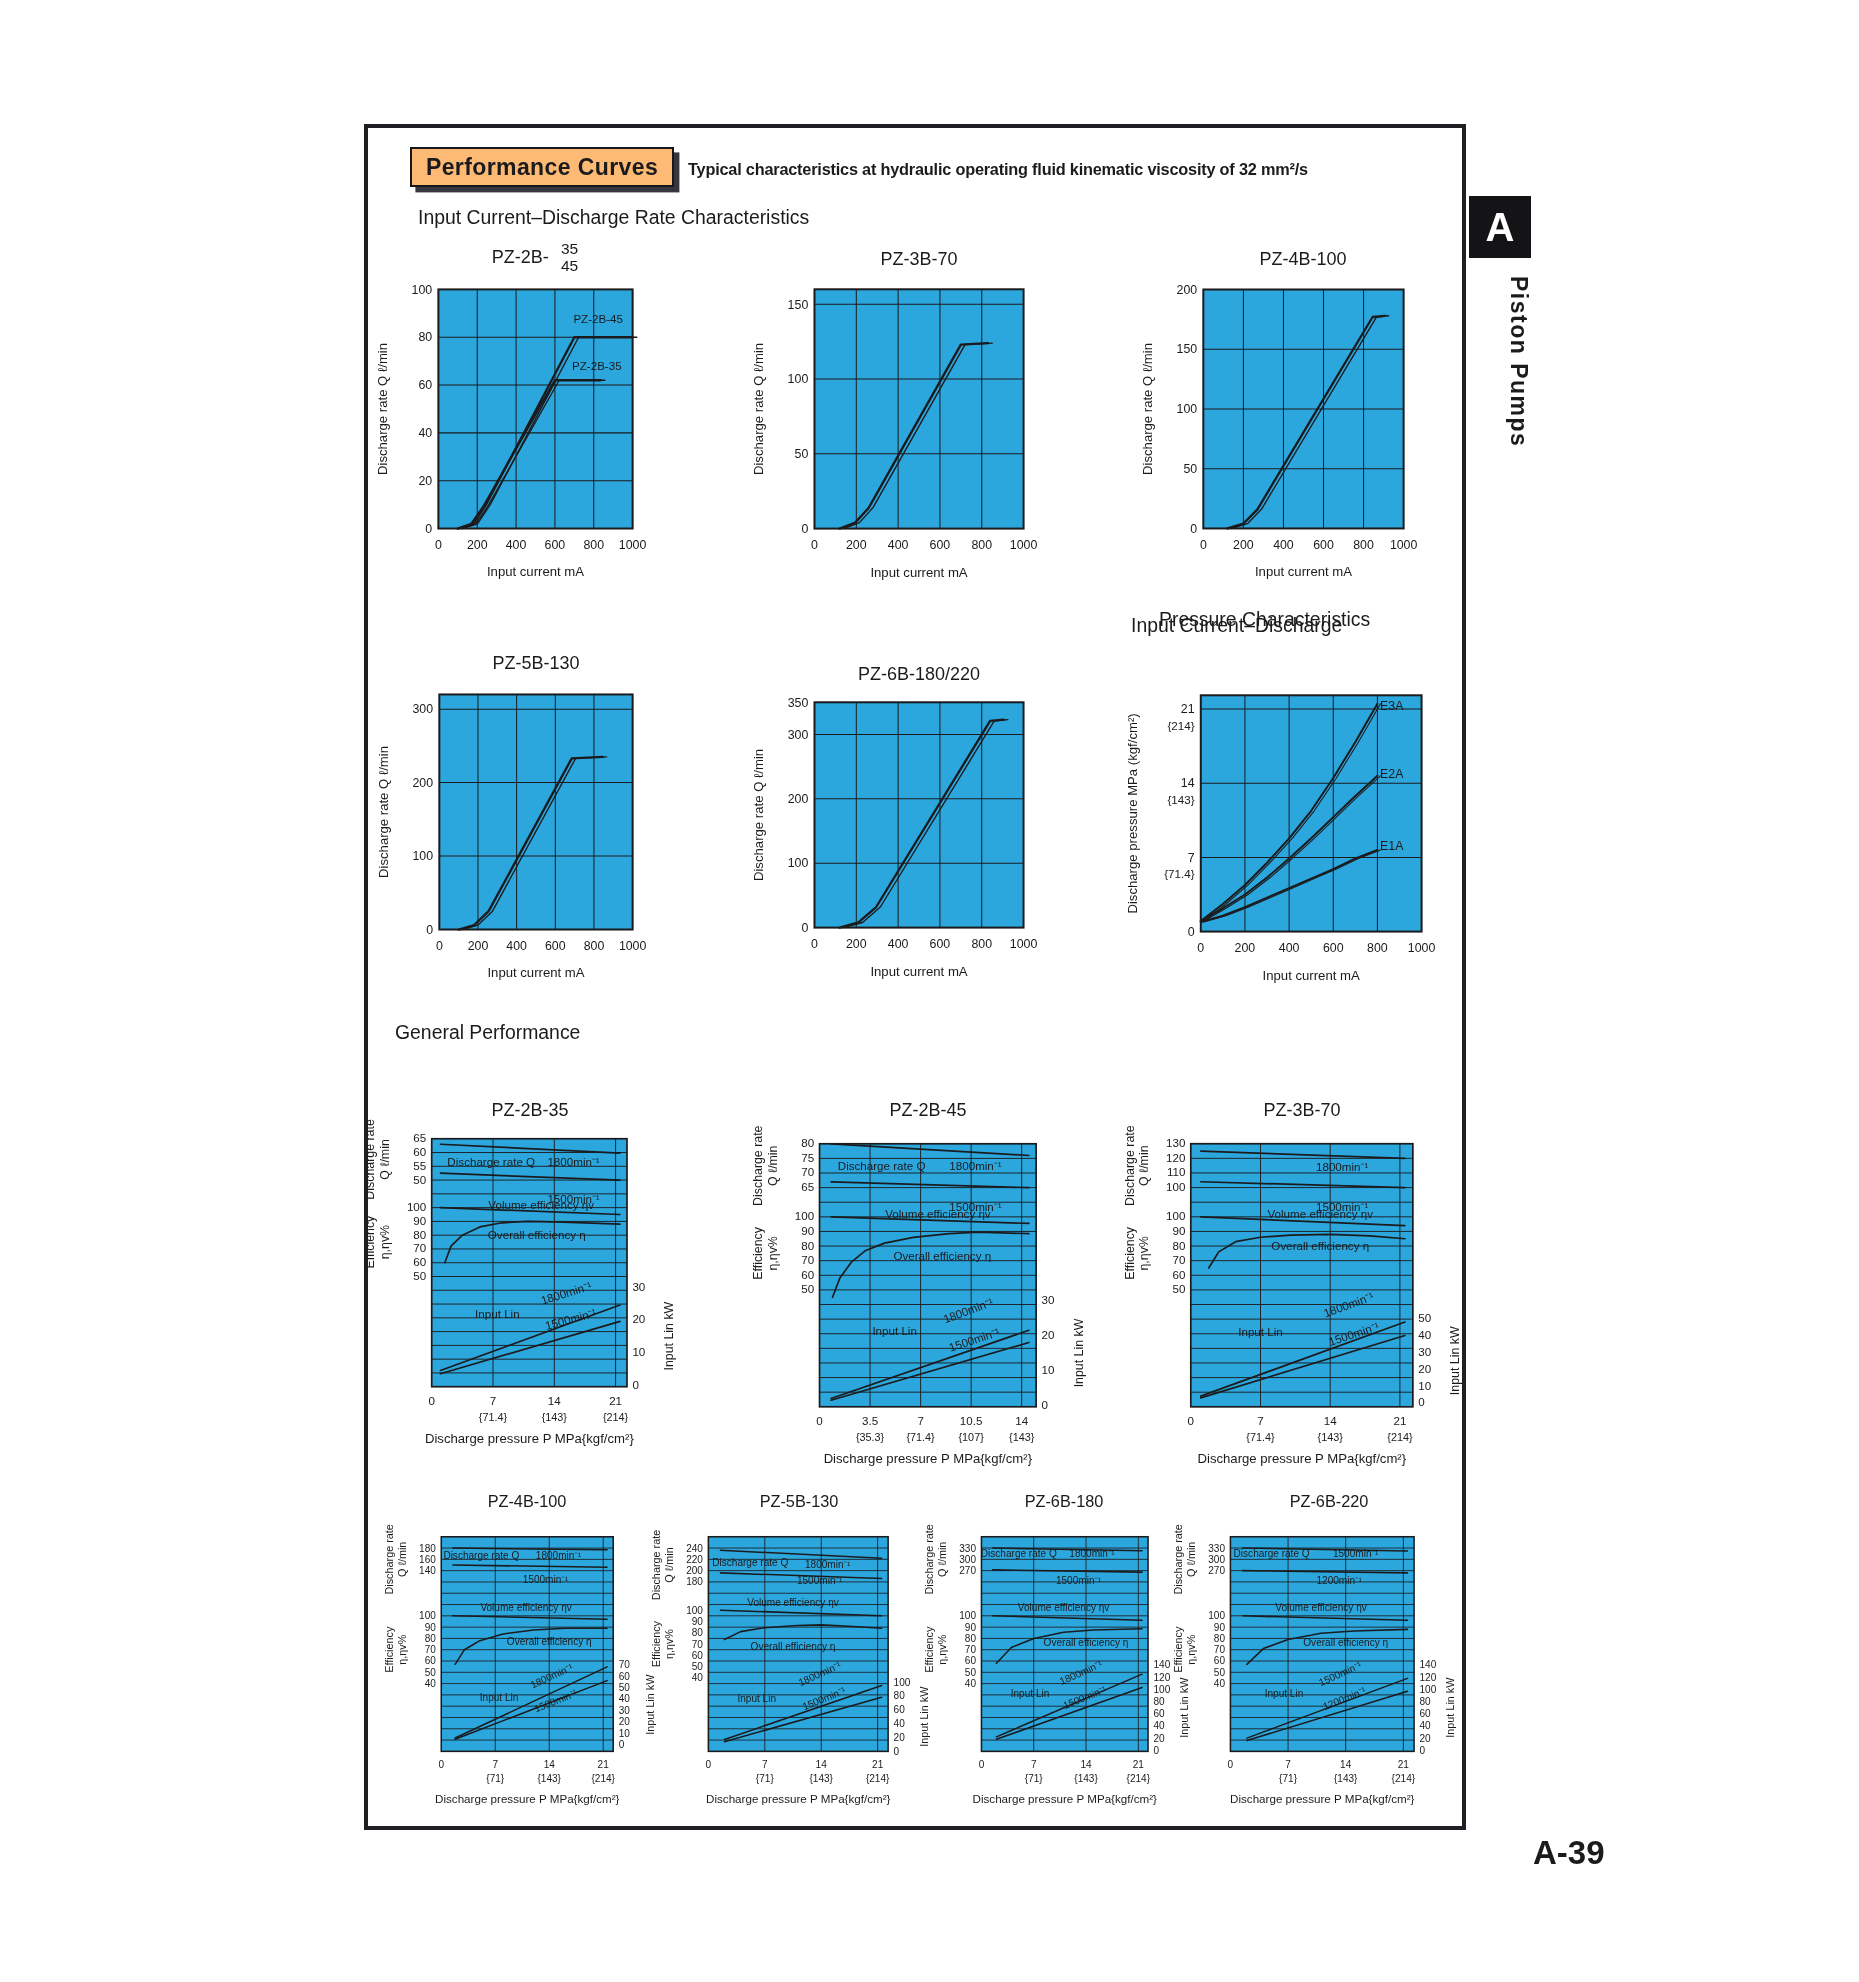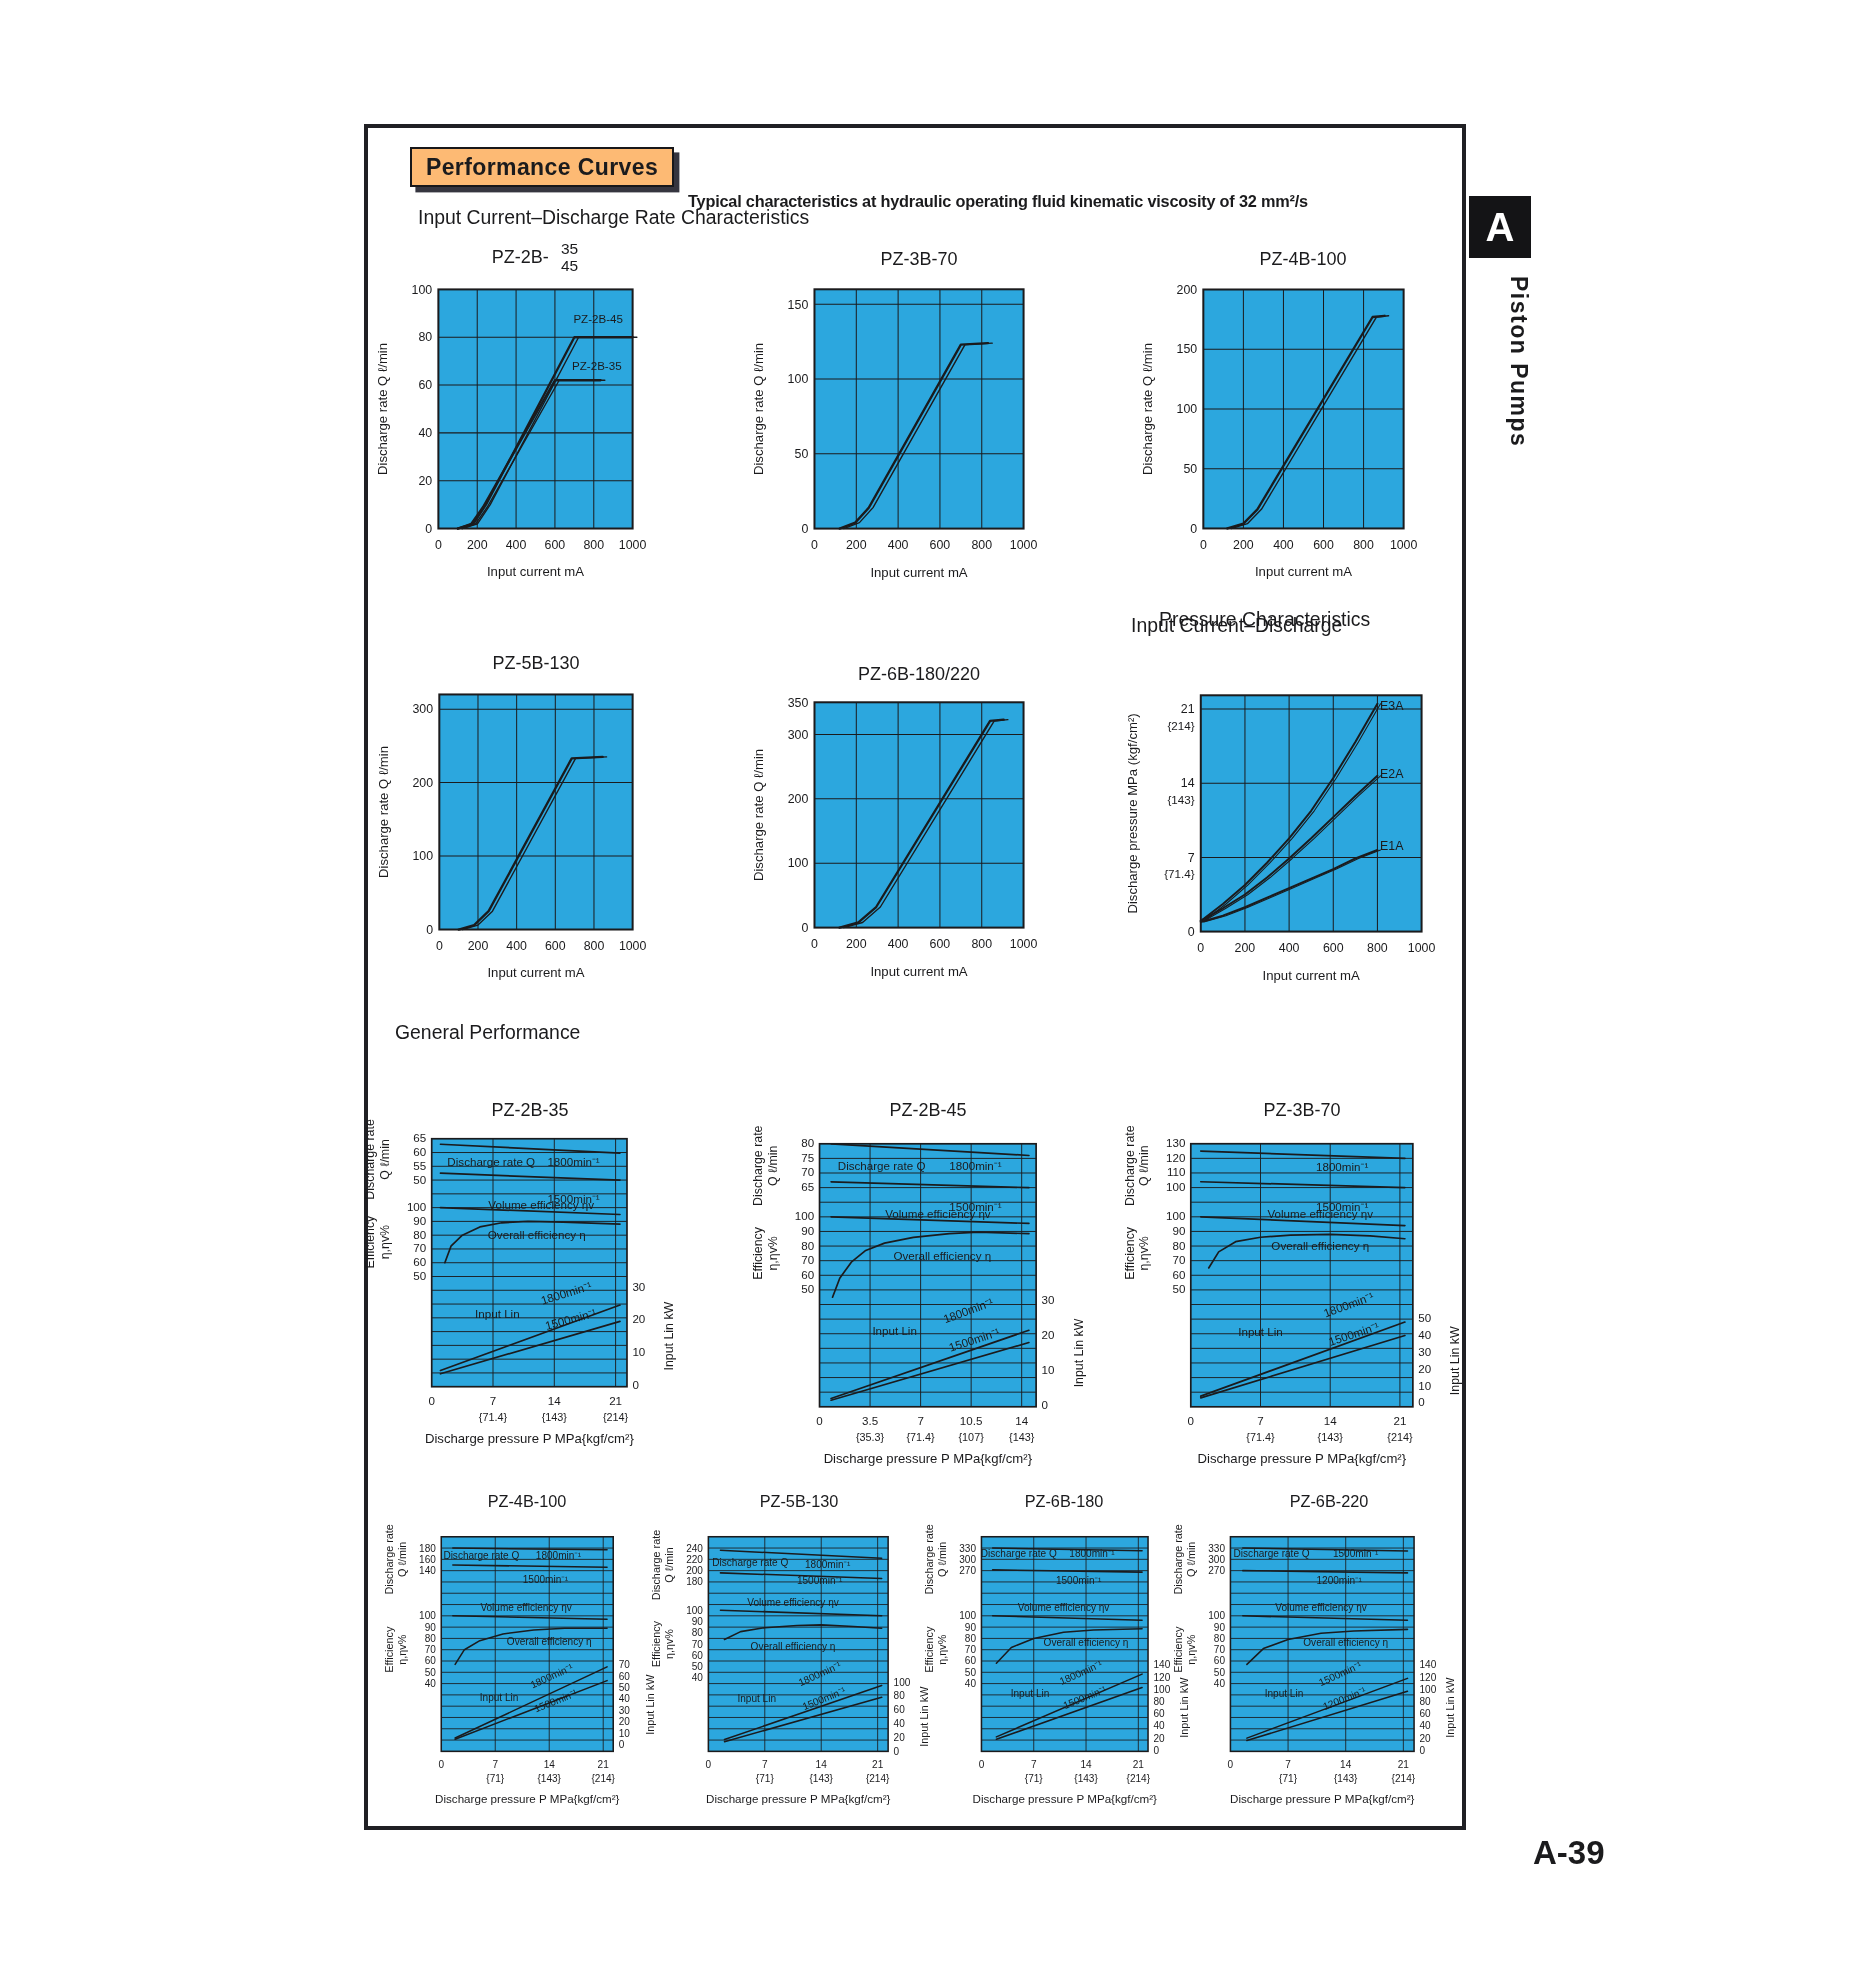--- a/index.html
+++ b/index.html
@@ -13,21 +13,21 @@
     border:4.6px solid #202024;background:#ffffff;
   }
   .title-box{
     position:absolute;left:410px;top:147px;width:260px;height:36px;
     background:#fdba74;border:2.3px solid #17171a;box-shadow:5.4px 5.4px 0 #35353f;
     display:flex;align-items:center;justify-content:center;
     font-size:23px;font-weight:bold;letter-spacing:0.4px;
   }
   .subtitle{
     position:absolute;left:688px;top:160px;font-size:16.3px;font-weight:bold;
-    white-space:nowrap;letter-spacing:-0.2px;margin-top:32px;
+    white-space:nowrap;letter-spacing:-0.2px;
   }
   .section-heading{position:absolute;font-size:19.4px;white-space:nowrap;}
   .chart{position:absolute;}
   .chart svg{overflow:visible;display:block;font-family:"Liberation Sans",sans-serif;}
   .chart-title{
     position:absolute;width:248px;text-align:center;font-size:18px;white-space:nowrap;
     display:flex;align-items:center;justify-content:center;
   }
   .chart-title.t-row4{font-size:16.3px;}
   .stack{display:flex;flex-direction:column;font-size:15.5px;line-height:1.12;text-align:left;margin-left:12px;}

